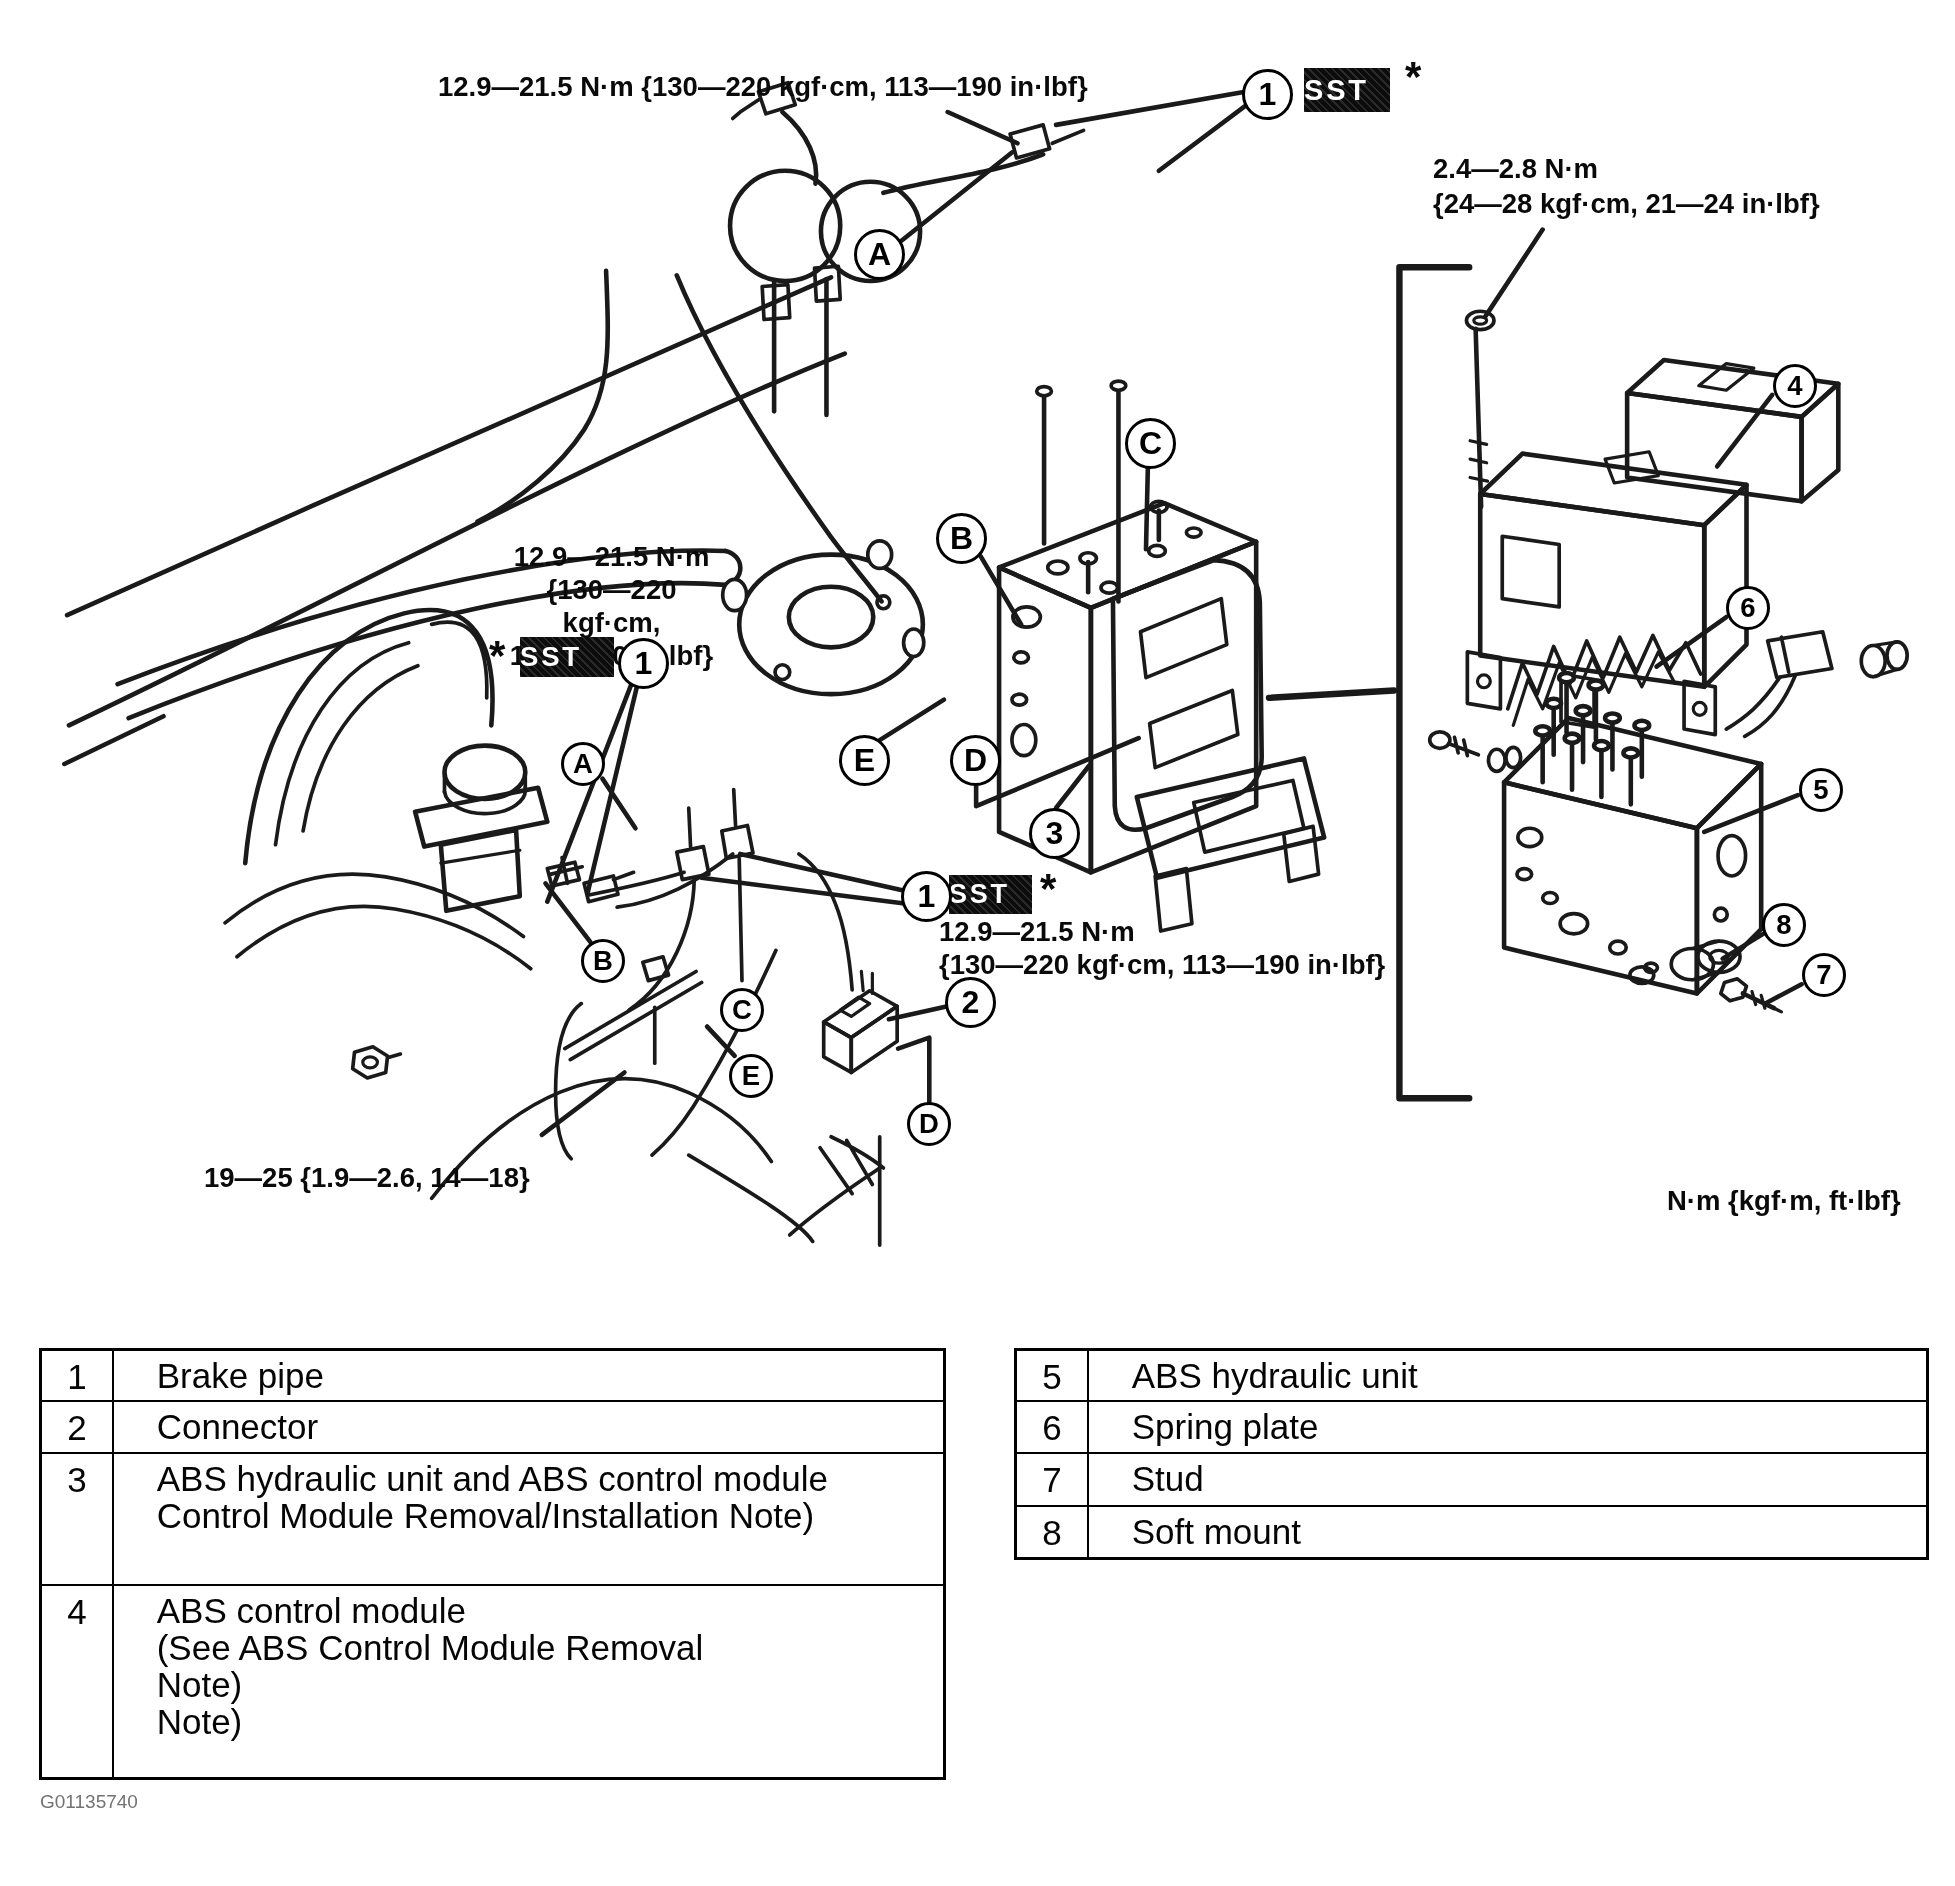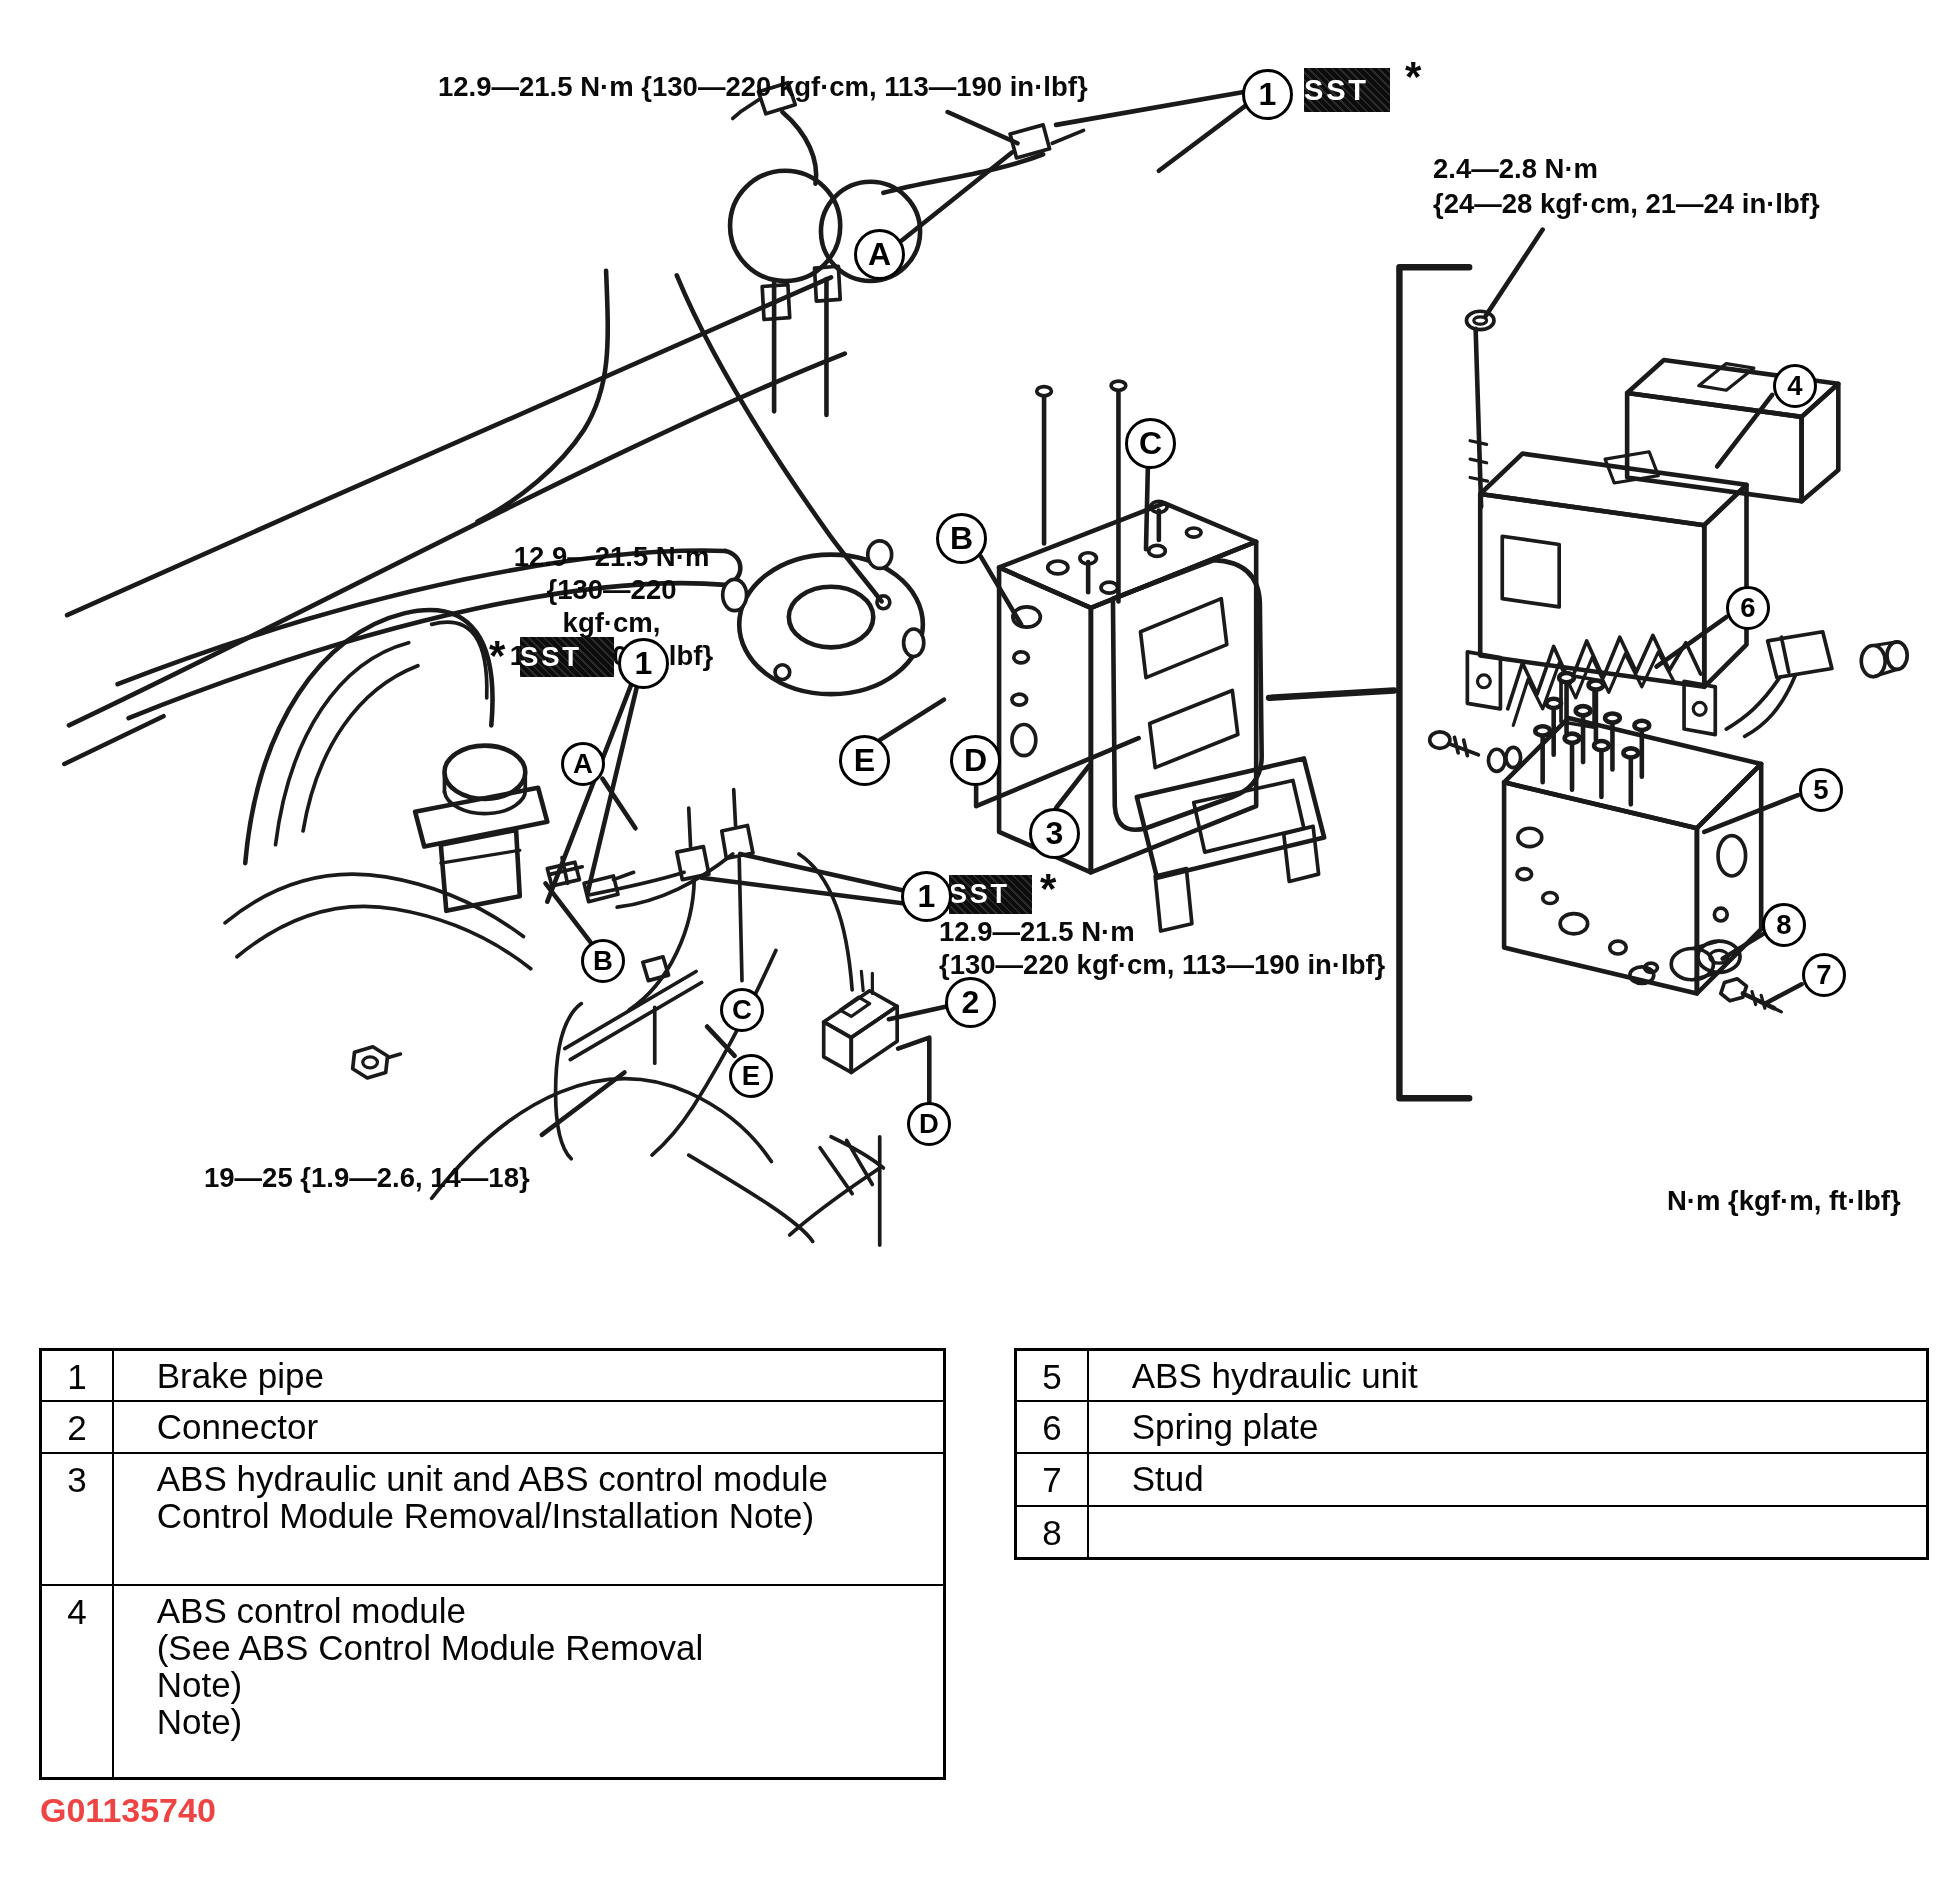--- a/index.html
+++ b/index.html
@@ -31,21 +31,21 @@
   .legend{
     position:absolute;box-sizing:border-box;border:3.7px solid #000;background:#fff;
     font-size:35px;color:#050505;
   }
   .lrow{box-sizing:border-box;display:flex;border-top:2.8px solid #000;}
   .lrow:first-child{border-top:none;}
   .lnum{box-sizing:border-box;width:72px;flex:0 0 72px;border-right:2.8px solid #000;
         text-align:center;padding-top:5.5px;}
   .llabel{box-sizing:border-box;flex:1;padding:5.5px 9.2px 0 14.7px;line-height:37px;}
   .llabel div{line-height:37px;margin-left:28px;}
-  .code{position:absolute;font-size:34px;font-weight:700;color:#ef4444;}
+  .code{position:absolute;font-size:19px;font-weight:400;color:#737373;}
   svg{position:absolute;left:0;top:0;}
   svg *{stroke:#1a1a1a;fill:none;stroke-width:5;stroke-linecap:round;stroke-linejoin:round;}
   svg .thin{stroke-width:3.5;}
   svg .t4{stroke-width:4;}
   svg .fat{stroke-width:7;}
   svg .wh{fill:#fff;}
 </style>
 </head>
 <body>
 
@@ -367,17 +367,20 @@
       </div>
   </div>
   <div class="lrow" style="height:53px;">
     <div class="lnum">7</div>
     <div class="llabel">
         <div>Stud</div>
       </div>
   </div>
   <div class="lrow" style="height:52px;">
     <div class="lnum">8</div>
+    <div class="llabel">
+        <div>Soft mount</div>
+      </div>
   </div>
 </div>
 
 <div class="code" style="left:40px;top:1791px;">G01135740</div>
 
 
 </body></html>

